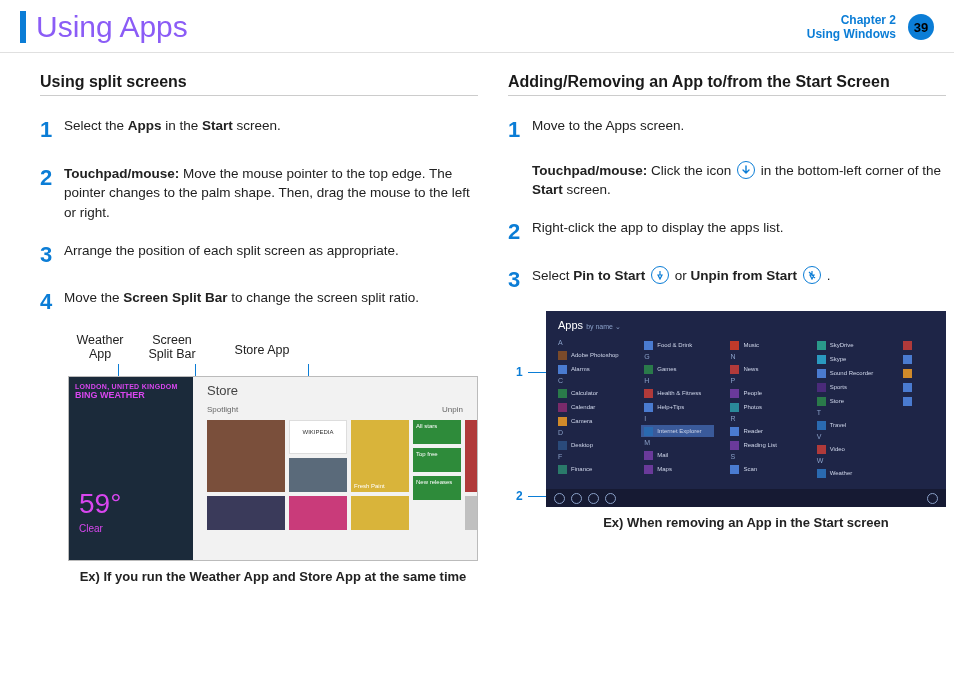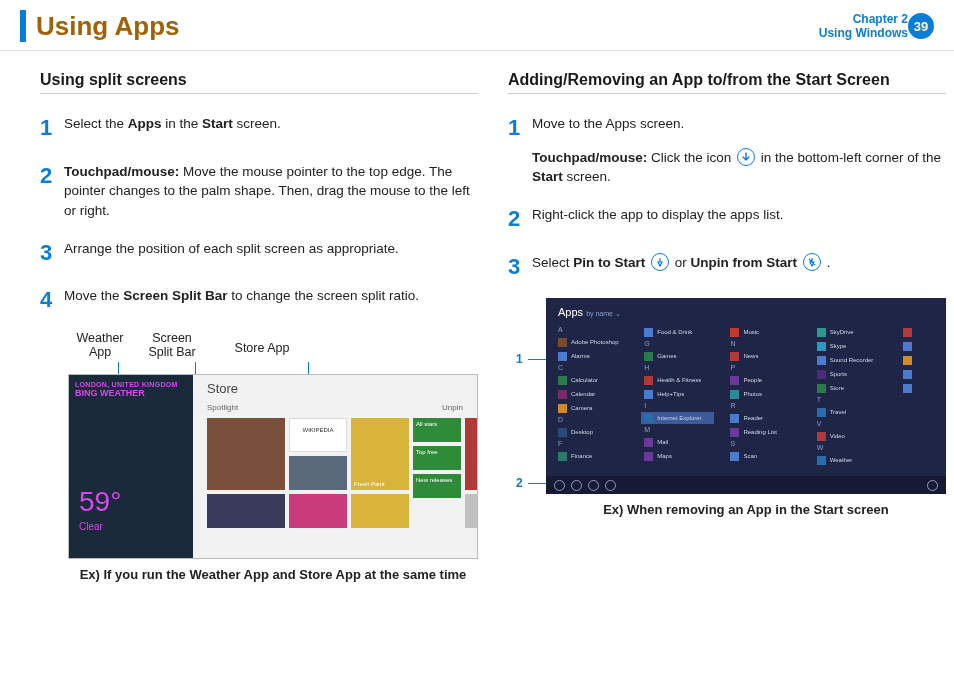--- a/index.html
+++ b/index.html
@@ -13,27 +13,27 @@
     overflow: hidden;
   }
   .header {
     display: flex;
     align-items: center;
     padding: 10px 20px 8px 20px;
     border-bottom: 1px solid #e0e0e0;
     position: relative;
   }
   .header .bar { width: 6px; height: 32px; background: #0b7dd6; margin-right: 10px; }
-  .header h1 { font-size: 26px; font-weight: bold; color: #a16207; }
+  .header h1 { font-size: 30px; font-weight: normal; color: #8b5cf6; }
   .chapter { text-align: right; color: #0b7dd6; font-size: 12px; font-weight: bold; line-height: 1.2; }
   .pagebadge {
     display: inline-flex; align-items: center; justify-content: center;
     width: 26px; height: 26px; border-radius: 50%;
-    background: #0b7dd6; color: #fef9c3; font-size: 13px; font-weight: bold;
-    margin-left: 0;
+    background: #0b7dd6; color: #000000; font-size: 13px; font-weight: bold;
+    margin-left: 12px;
   }
   .header-right { margin-left: auto; display: flex; align-items: center; }
   .columns { display: flex; padding: 20px 25px 0 40px; gap: 30px; }
   .col { flex: 1; }
   .subhead { font-size: 16px; font-weight: bold; color: #1a1a1a; border-bottom: 1px solid #ccc; padding-bottom: 4px; margin-bottom: 18px; }
   .step { display: flex; margin-bottom: 16px; font-size: 13.5px; line-height: 1.45; }
   .step .num { color: #0b7dd6; font-size: 22px; font-weight: bold; width: 24px; flex-shrink: 0; }
   .step .txt { padding-top: 2px; }
   b { font-weight: bold; }
   .labels-row { display: flex; gap: 10px; font-size: 12.5px; margin: 8px 0 2px 28px; }
@@ -185,21 +185,21 @@
       <div class="caption">Ex) If you run the Weather App and Store App at the same time</div>
     </div>
   </div>
 
   <div class="col">
     <div class="subhead">Adding/Removing an App to/from the Start Screen</div>
 
     <div class="step">
       <div class="num">1</div>
       <div class="txt">
-        <div style="margin-bottom:14px">Move to the Apps screen.</div>
+        <div style="margin-bottom:25px">Move to the Apps screen.</div>
         <div>
           <b>Touchpad/mouse:</b><span> Click the icon </span>
           <span class="inline-icon">
             <svg viewBox="0 0 10 10">
                 <path d="M5 1 L5 7 M2 5 L5 8 L8 5" stroke="#0b7dd6" stroke-width="1.4" fill="none" stroke-linecap="round" stroke-linejoin="round"></path>
               </svg>
           </span>
           <span> in the bottom-left corner of the </span><b>Start</b><span> screen.</span>
         </div>
       </div>

